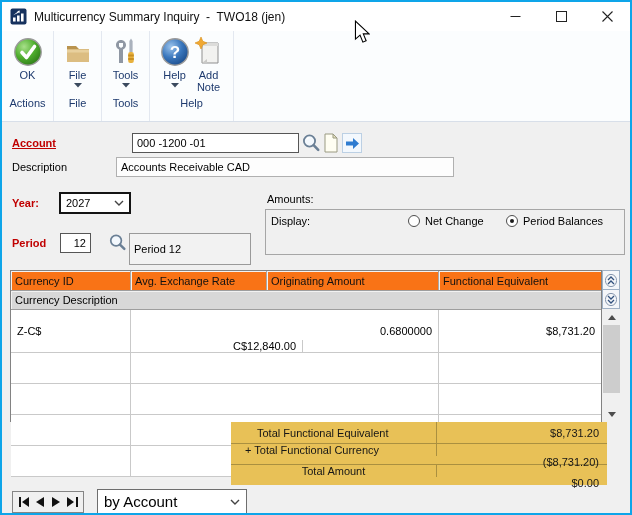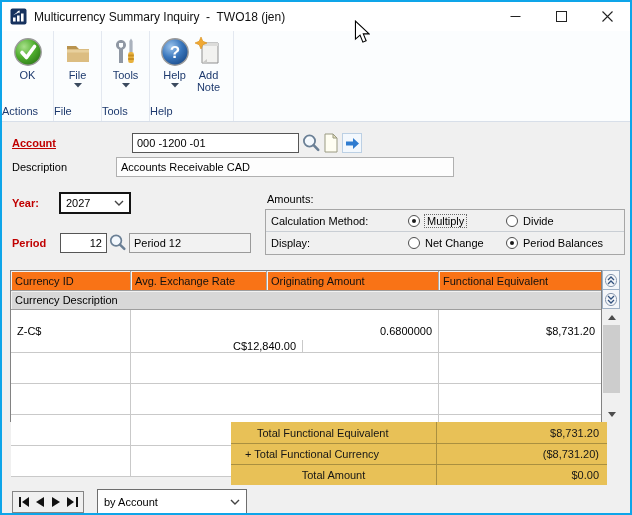--- a/index.html
+++ b/index.html
@@ -17,21 +17,21 @@
 
   
   .ribbon { position:absolute; top:29px; left:0; right:0; height:91px; background:#fbfdfe;
             border-bottom:1px solid #d8dfe9; display:flex; }
   .ribbon-group { border-right:1px solid #e3e8f0; display:flex; flex-direction:column; align-items:stretch; }
   .rg-buttons { display:flex; flex:1; justify-content:center; padding-top:6px; }
   .ribbon-btn { display:flex; flex-direction:column; align-items:center; cursor:default; }
   .rb-icon { width:30px; height:30px; }
   .rb-label { font-size:11px; color:#1e3a6e; margin-top:2px; line-height:12px; }
   .rb-arrow { margin-top:2px; height:5px; }
-  .rg-name { font-size:11px; color:#1e3a6e; padding:3px 0 4px; }
+  .rg-name { font-size:11px; color:#1e3a6e; text-align:center; padding:3px 0 12px; }
   .ribbon-rest { flex:1; }
 
   
   .content { position:absolute; top:120px; left:0; right:0; bottom:0; background:#f0f0f0; font-size:11px; }
   .abs { position:absolute; }
   .lbl { font-size:11px; color:#000; }
   .req { color:#c00000; font-weight:bold; }
   .req.link { text-decoration:underline; }
   .field { background:#fff; border:1px solid #565656; font-size:11px; display:flex; align-items:center; padding:0 4px; }
   .field.ro { background:#fdfdfd; border:1px solid #b0b0b0; }
@@ -71,34 +71,34 @@
   .chev-btn + .chev-btn { margin-top:-1px; }
   .scrollbar { position:absolute; left:1px; top:39px; width:17px; height:113px; background:#f0f0f0;
                display:flex; flex-direction:column; }
   .sb-btn { height:16px; display:flex; align-items:center; justify-content:center; background:#f0f0f0; }
   .sb-track { flex:1; position:relative; }
   .sb-thumb { position:absolute; top:0; left:0; width:100%; height:68px; background:#cdcdcd; }
 
   
   .totals { left:229px; top:300px; width:376px; height:63px; background:#e8c157; }
   .t-row { height:21px; display:flex; }
-  .t-row + .t-row { border-top:1px solid #aa9040; }
+  .t-row + .t-row { border-top:1px solid #aa9040;flex-direction:column; }
   .t-label { width:206px; display:flex; align-items:center; border-right:1px solid #aa9040; font-size:11px; color:#161616; }
   .t-label.p1 { padding-left:26px; }
   .t-label.p2 { padding-left:14px; }
   .t-label.center { justify-content:center; padding-left:0; }
   .t-value { flex:1; display:flex; align-items:center; justify-content:flex-end; padding-right:8px; font-size:11px; color:#161616; }
 
   
   .nav-group { left:10px; top:369px; width:72px; height:22px; border:1px solid #858585; background:#f0f0f0;
                display:flex; align-items:center; justify-content:space-around; padding:0 3px; }
   .nav-btn { display:flex; align-items:center; justify-content:center; width:14px; height:16px; }
   .footer-combo { left:95px; top:367px; width:150px; height:25px; background:#fff; border:1px solid #6e6e6e;
                   display:flex; align-items:center; padding:0 6px; }
-  .footer-combo .cv { flex:1; font-size:11px; }
+  .footer-combo .cv { flex:1; font-size:15px; }
 
   .cursor { position:absolute; left:352px; top:18px; width:16px; height:24px; pointer-events:none; z-index:50; }
 </style>
 </head>
 <body>
 
 <div class="window">
 
   <div class="titlebar">
     <svg class="titlebar-icon" viewBox="0 0 17 17">
@@ -254,55 +254,44 @@
     <span class="abs lbl req" style="left:10px; top:75px;">Year:</span>
     <div class="abs year-combo">
       <span class="cv">2027</span>
       <svg width="10" height="6" viewBox="0 0 10 6">
           <polyline points="1,1 5,5 9,1" fill="none" stroke="#444" stroke-width="1.4"></polyline>
         </svg>
     </div>
 
     <span class="abs lbl" style="left:265px; top:71px;">Amounts:</span>
     <div class="abs amounts-box">
-      <div class="am-row first">
-        <span class="am-caption">Calculation Method:</span>
-        <span class="am-opt">
-          <span class="radio sel"></span>
-          <span class="focus-dotted">Multiply</span>
-        </span>
-        <span class="am-opt">
-          <span class="radio"></span>
-          <span>Divide</span>
-        </span>
-      </div>
       <div class="am-row">
         <span class="am-caption">Display:</span>
         <span class="am-opt">
           <span class="radio"></span>
           <span>Net Change</span>
         </span>
         <span class="am-opt">
           <span class="radio sel"></span>
           <span>Period Balances</span>
         </span>
       </div>
     </div>
 
     <span class="abs lbl req" style="left:10px; top:115px;">Period</span>
-    <div class="abs field right" style="left:58px; top:111px; width:47px; height:20px;">
+    <div class="abs field right" style="left:58px; top:111px; width:31px; height:20px;">
       <span>12</span>
     </div>
     <div class="abs" style="left:106px; top:111px; width:19px; height:20px;">
       <svg width="19" height="19" viewBox="0 0 20 20">
         <circle cx="8.5" cy="8" r="5.6" fill="#f3f8fd" stroke="#6a7f95" stroke-width="1.8"></circle>
         <line x1="12.6" y1="12.2" x2="17.2" y2="16.8" stroke="#6a7f95" stroke-width="2.6" stroke-linecap="round"></line>
       </svg>
     </div>
-    <div class="abs field disp" style="left:127px; top:111px; width:122px; height:20px;">
+    <div class="abs field disp" style="left:127px; top:111px; width:122px; height:32px;">
       <span>Period 12</span>
     </div>
 
     <div class="abs grid">
       <div class="grid-main">
         <div class="grid-header">
           <div class="gh-cell hw1">Currency ID</div>
           <div class="gh-cell hw3">Avg. Exchange Rate</div>
           <div class="gh-cell hw2">Originating Amount</div>
           <div class="gh-cell hw4">Functional Equivalent</div>

